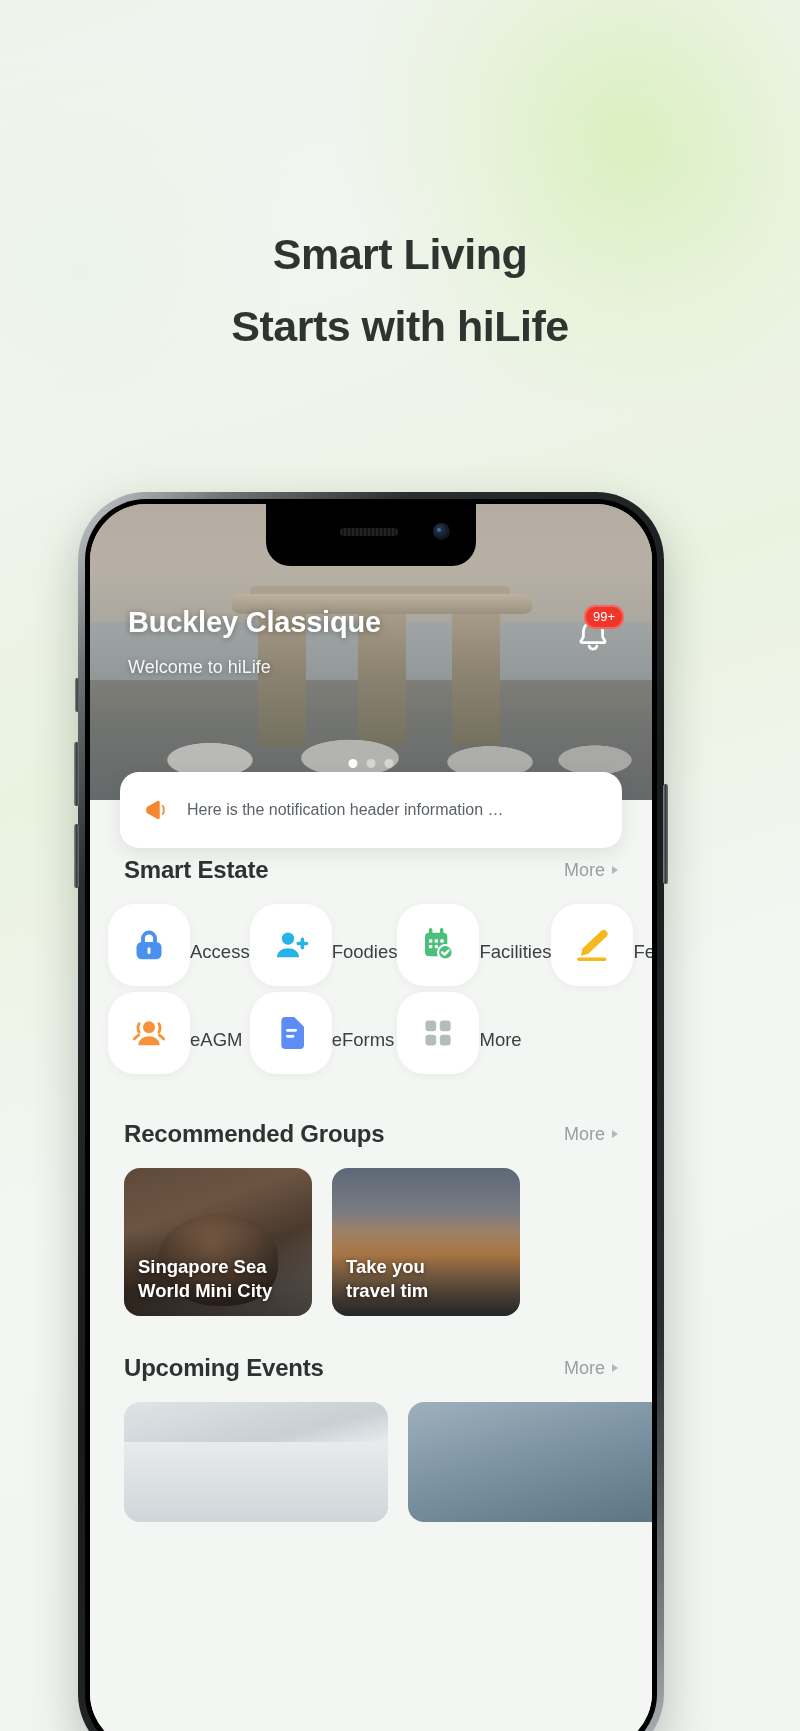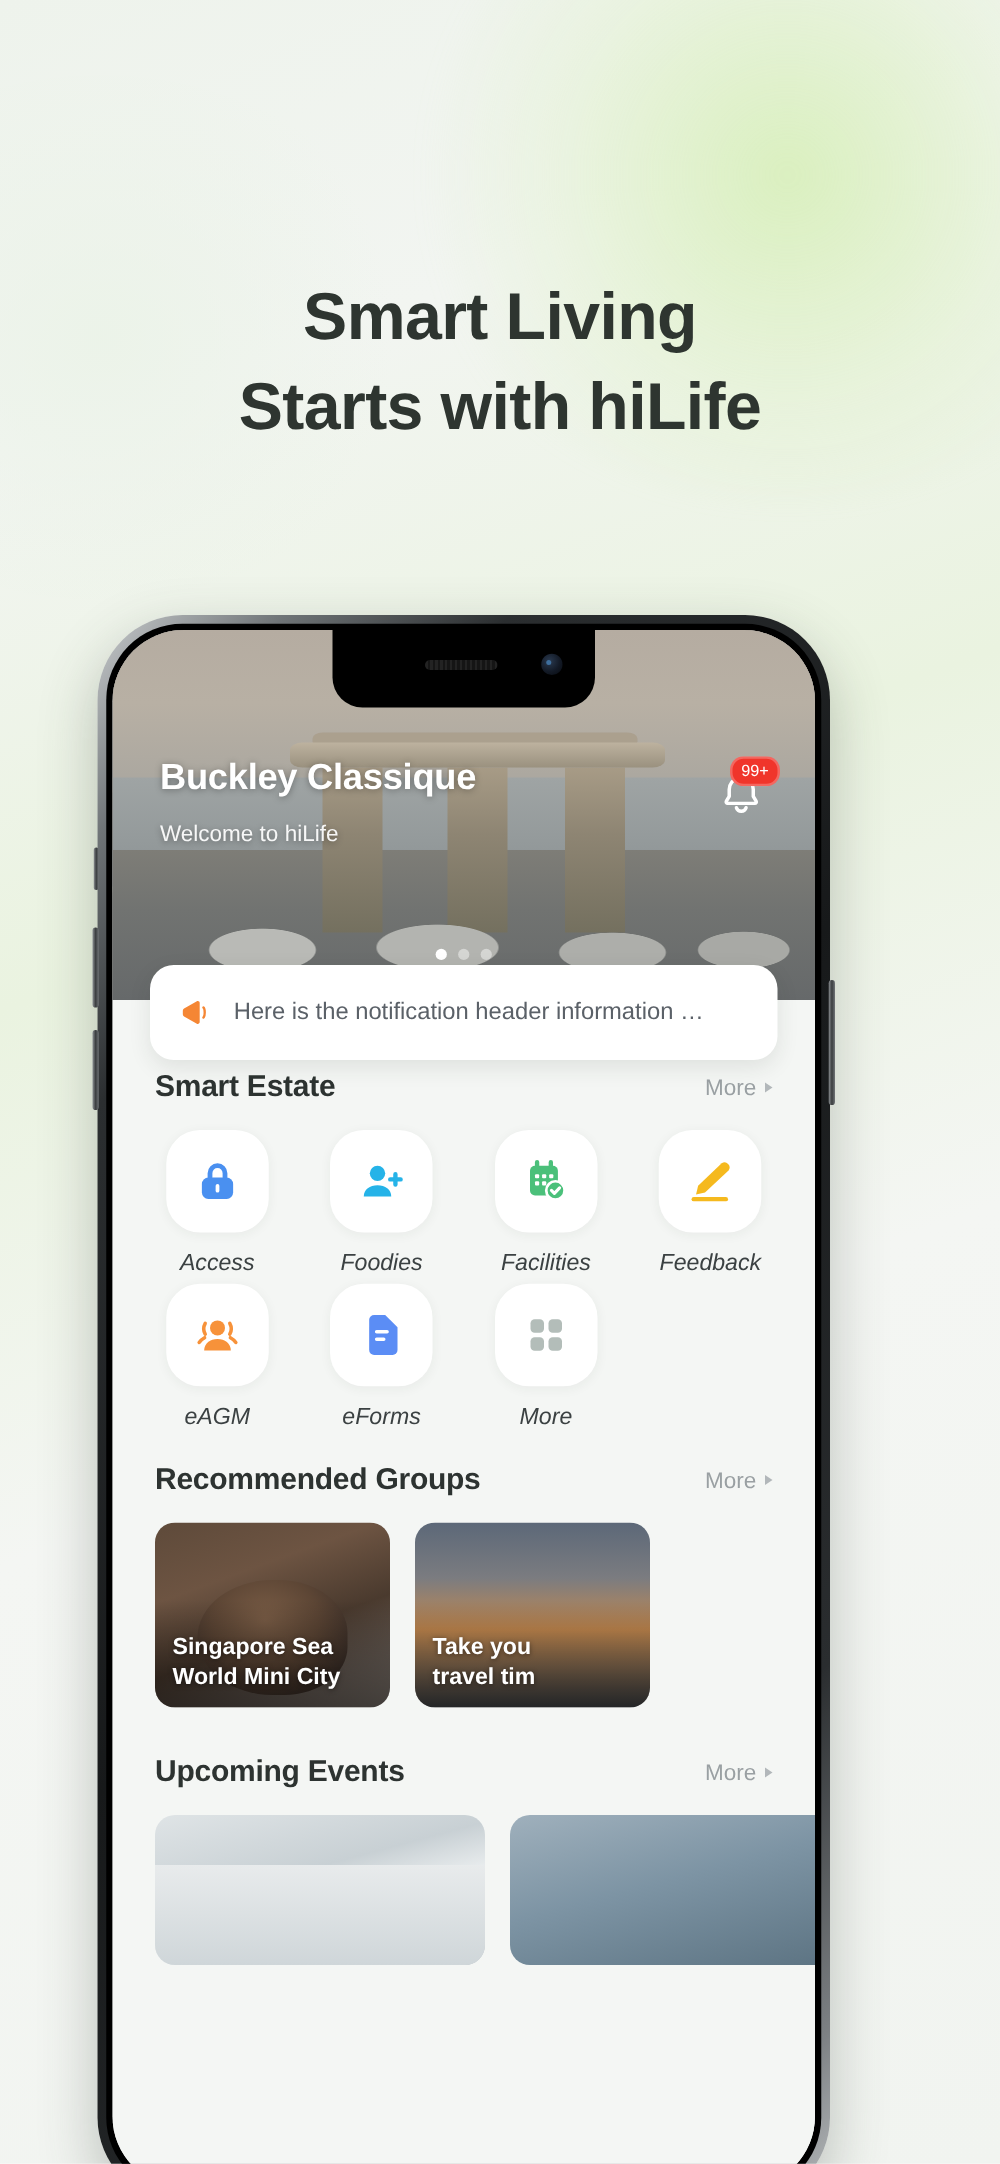--- a/index.html
+++ b/index.html
@@ -17,21 +17,21 @@
   }
   .bg-glow2 {
     position: absolute; top: 60px; left: -180px;
     width: 520px; height: 420px; border-radius: 50%;
     background: radial-gradient(circle at 50% 50%, rgba(235,243,232,0.9) 0%, rgba(240,245,238,0) 70%);
   }
 
   .headline {
     position: absolute; top: 218px; left: 0; width: 800px;
     text-align: center;
-    font-size: 53px; line-height: 72px;
+    font-size: 43px; line-height: 72px;
     font-weight: bold; color: #2e3530;
     letter-spacing: -0.5px;
   }
 
   
   .phone {
     position: absolute; left: 78px; top: 492px;
     width: 586px; height: 1270px;
     border-radius: 68px;
     background: linear-gradient(130deg,#c9ccce 0%,#6f7477 9%,#2b2e30 20%,#17191a 48%,#2a2d2f 78%,#7d8184 93%,#b9bcbe 100%);
@@ -132,31 +132,31 @@
   .dots { position:absolute; left:50%; transform:translateX(-50%); bottom:32px; display:flex; gap:9px; z-index:15;}
   .dots span { width:9px; height:9px; border-radius:50%; background:rgba(255,255,255,.45); }
   .dots span.on { background:#fff; }
 
   
   .notif {
     position:absolute; left:30px; top:268px; right:30px; height:76px; z-index:18;
     background:#fff; border-radius:19px; display:flex; align-items:center; gap:15px;
     padding:0 22px; box-shadow:0 6px 18px rgba(40,45,40,.10);
   }
-  .notif-txt { font-size:19px; color:#5b6168; white-space:nowrap; overflow:hidden; text-overflow:ellipsis; }
+  .notif-txt { font-size:16px; color:#5b6168; white-space:nowrap; overflow:hidden; text-overflow:ellipsis; }
 
   
   .body { position:absolute; left:0; top:296px; width:100%; bottom:0; background:#f4f6f4; padding-top:56px; }
   .sec-head { display:flex; align-items:center; justify-content:space-between; padding:0 34px; margin-bottom:6px; }
   .sec-title { font-size:24px; font-weight:bold; color:#2d3331; letter-spacing:-0.2px; }
   .more { display:flex; align-items:center; gap:7px; font-size:18px; color:#9aa0a3; }
   .more .chev { width:0;height:0;border-left:6px solid #b2b7ba;border-top:4.5px solid transparent;border-bottom:4.5px solid transparent; }
 
   .grid { display:grid; grid-template-columns:repeat(4,1fr); padding:14px 18px 0; row-gap:6px; }
-  .tile { display:flex; flex-direction:column; align-items:center;font-style:italic; }
+  .tile { display:flex; flex-direction:row; align-items:center; }
   .tile-ic {
     width:82px;height:82px;border-radius:27px;background:#fff;
     display:flex;align-items:center;justify-content:center;
     box-shadow:0 2px 9px rgba(40,50,40,.055);
   }
   .tile-lb { margin-top:13px; font-size:18.5px; color:#3b4142; white-space:nowrap; }
 
   .cards { display:flex; gap:20px; padding:14px 0 0 34px; overflow:hidden; }
   .gcard {
     position:relative; flex:0 0 auto; width:188px; height:148px; border-radius:16px; overflow:hidden;
@@ -331,21 +331,21 @@
                 <rect x="13.2" y="3.6" width="7.2" height="7.2" rx="2.2"></rect>
                 <rect x="3.6" y="13.2" width="7.2" height="7.2" rx="2.2"></rect>
                 <rect x="13.2" y="13.2" width="7.2" height="7.2" rx="2.2"></rect>
               </g>
             </svg>
           </div>
           <div class="tile-lb">More</div>
         </div>
       </div>
 
-      <div class="sec-head" style="margin-top:26px">
+      <div class="sec-head" style="margin-top:46px">
         <div class="sec-title">Recommended Groups</div>
         <div class="more">
           <span>More</span>
           <span class="chev"></span>
         </div>
       </div>
 
       <div class="cards">
         <div class="gcard g2">
           <div class="img"></div>

